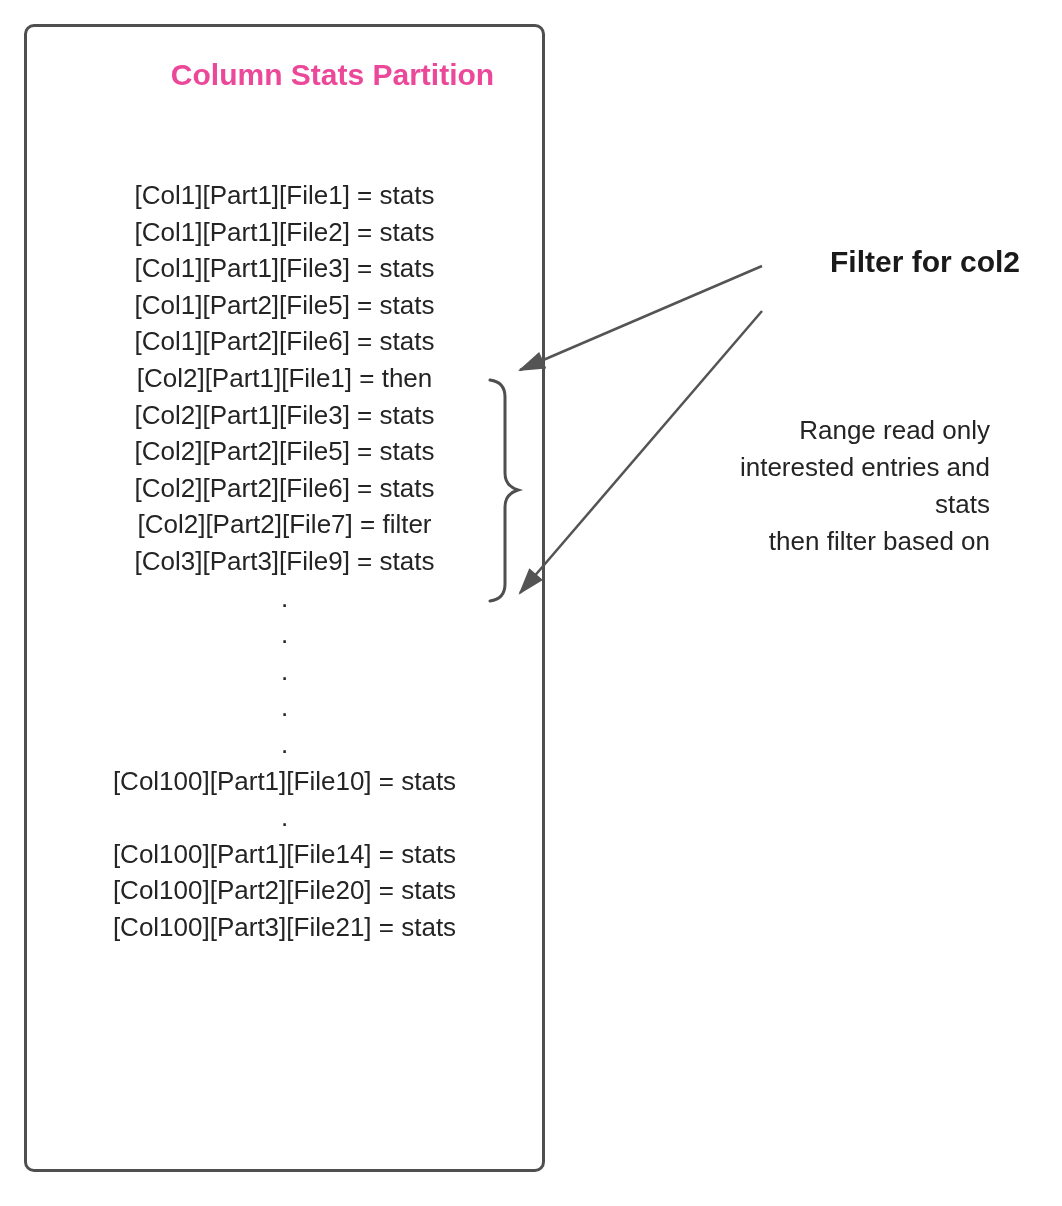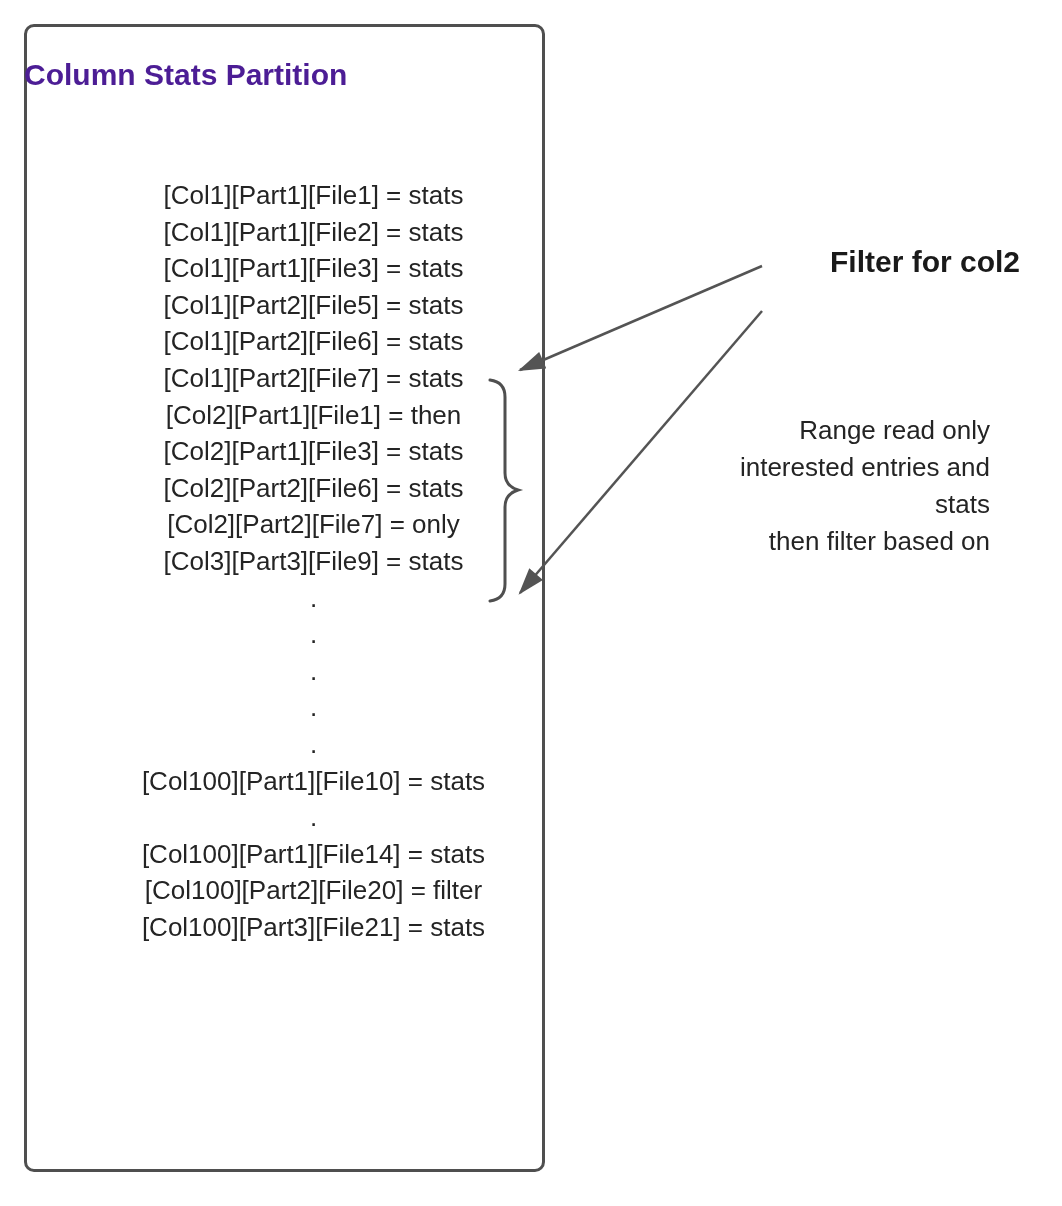--- a/index.html
+++ b/index.html
@@ -25,35 +25,36 @@
     border: 3px solid #4f4f4f;
     border-radius: 10px;
     background: #ffffff;
     box-sizing: border-box;
   }
   .box-title {
     position: absolute;
     left: 24px;
     top: 57px;
     width: 521px;
+    text-align: center;
     font-size: 30px;
     font-weight: bold;
     line-height: 36px;
-    color: #4c1d95;
+    color: #ec4899;
+    padding-left: 48px;
   }
   .entries {
     position: absolute;
     left: 27px;
     top: 177px;
     width: 515px;
     text-align: center;
     font-size: 26px;
     line-height: 36.6px;
     color: #242424;
-    padding-left: 29px;
   }
   .entry {
     white-space: pre;
   }
   .overlay {
     position: absolute;
     left: 0;
     top: 0;
     width: 1062px;
     height: 1206px;
@@ -99,35 +100,35 @@
   <div class="partition-box"></div>
 
   <div class="box-title">Column Stats Partition</div>
 
   <div class="entries">
       <div class="entry">[Col1][Part1][File1] = stats</div>
       <div class="entry">[Col1][Part1][File2] = stats</div>
       <div class="entry">[Col1][Part1][File3] = stats</div>
       <div class="entry">[Col1][Part2][File5] = stats</div>
       <div class="entry">[Col1][Part2][File6] = stats</div>
-      <div class="entry">[Col1][Part2][File7] = stats</div>
       <div class="entry">[Col2][Part1][File1] = then</div>
       <div class="entry">[Col2][Part1][File3] = stats</div>
+      <div class="entry">[Col2][Part2][File5] = stats</div>
       <div class="entry">[Col2][Part2][File6] = stats</div>
-      <div class="entry">[Col2][Part2][File7] = only</div>
+      <div class="entry">[Col2][Part2][File7] = filter</div>
       <div class="entry">[Col3][Part3][File9] = stats</div>
       <div class="entry">.</div>
       <div class="entry">.</div>
       <div class="entry">.</div>
       <div class="entry">.</div>
       <div class="entry">.</div>
       <div class="entry">[Col100][Part1][File10] = stats</div>
       <div class="entry">.</div>
       <div class="entry">[Col100][Part1][File14] = stats</div>
-      <div class="entry">[Col100][Part2][File20] = filter</div>
+      <div class="entry">[Col100][Part2][File20] = stats</div>
       <div class="entry">[Col100][Part3][File21] = stats</div>
     </div>
 
   <svg class="overlay" viewBox="0 0 1062 1206" xmlns="http://www.w3.org/2000/svg">
     <defs>
       <marker id="arrowhead" viewBox="0 0 12 8" refX="11" refY="4" markerWidth="28" markerHeight="18" markerUnits="userSpaceOnUse" orient="auto">
         <path d="M0,0 L12,4 L0,8 Z" fill="#545454"></path>
       </marker>
     </defs>
 

